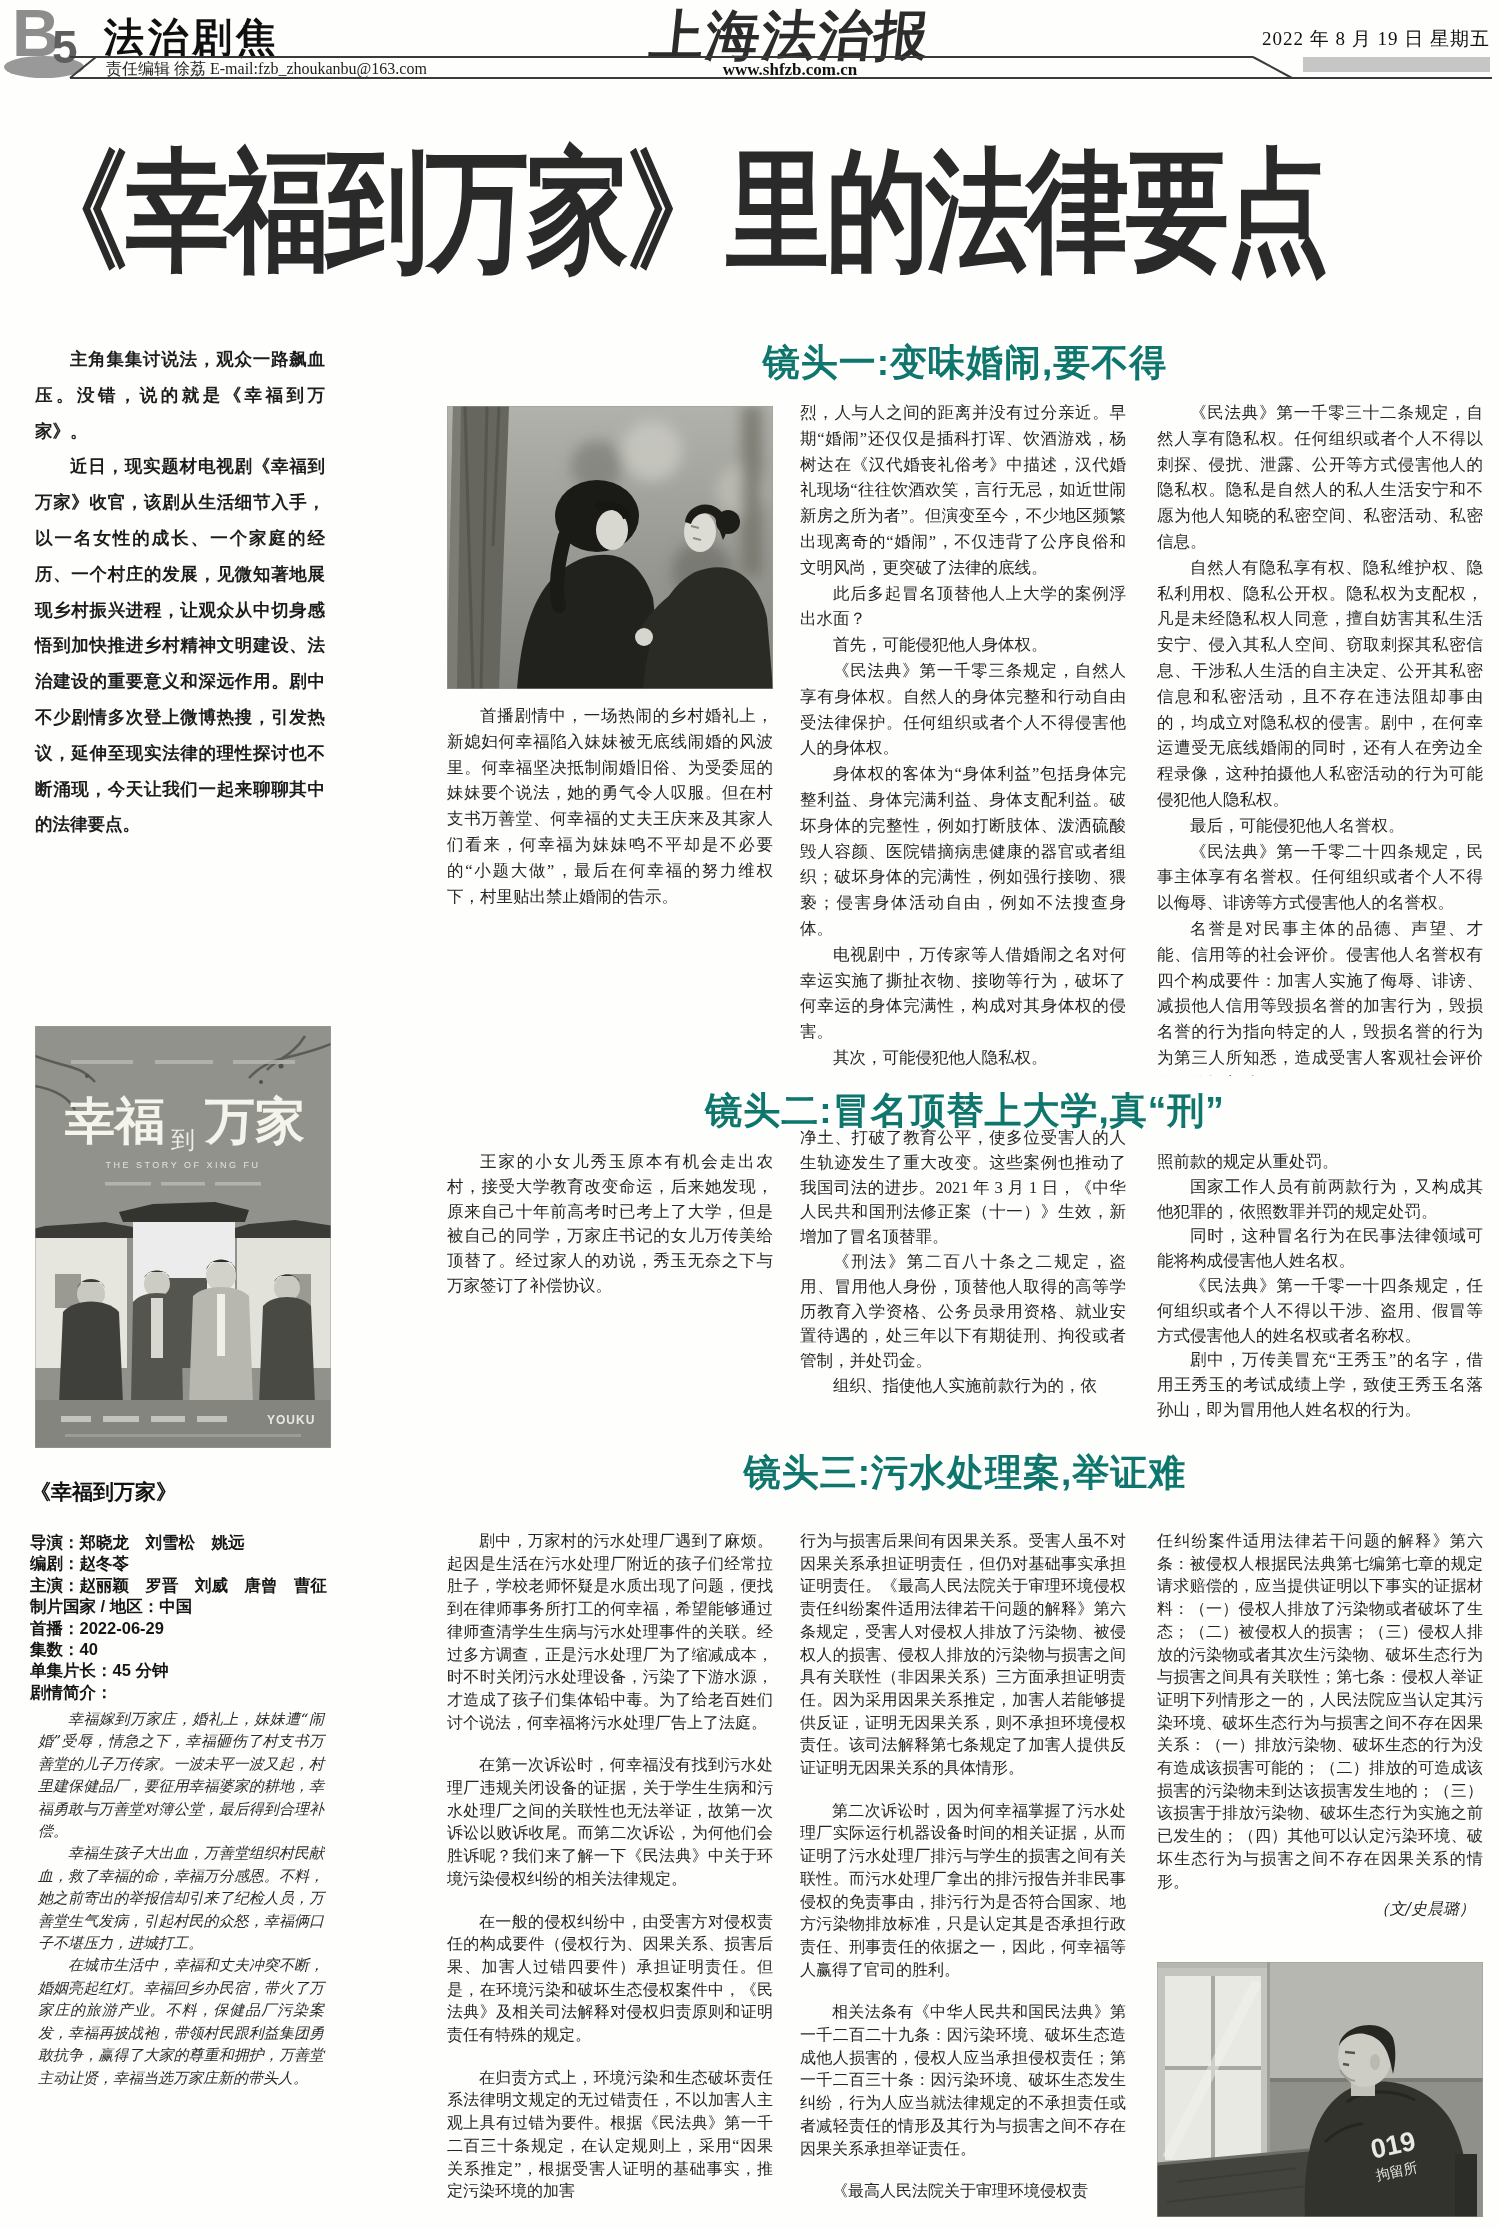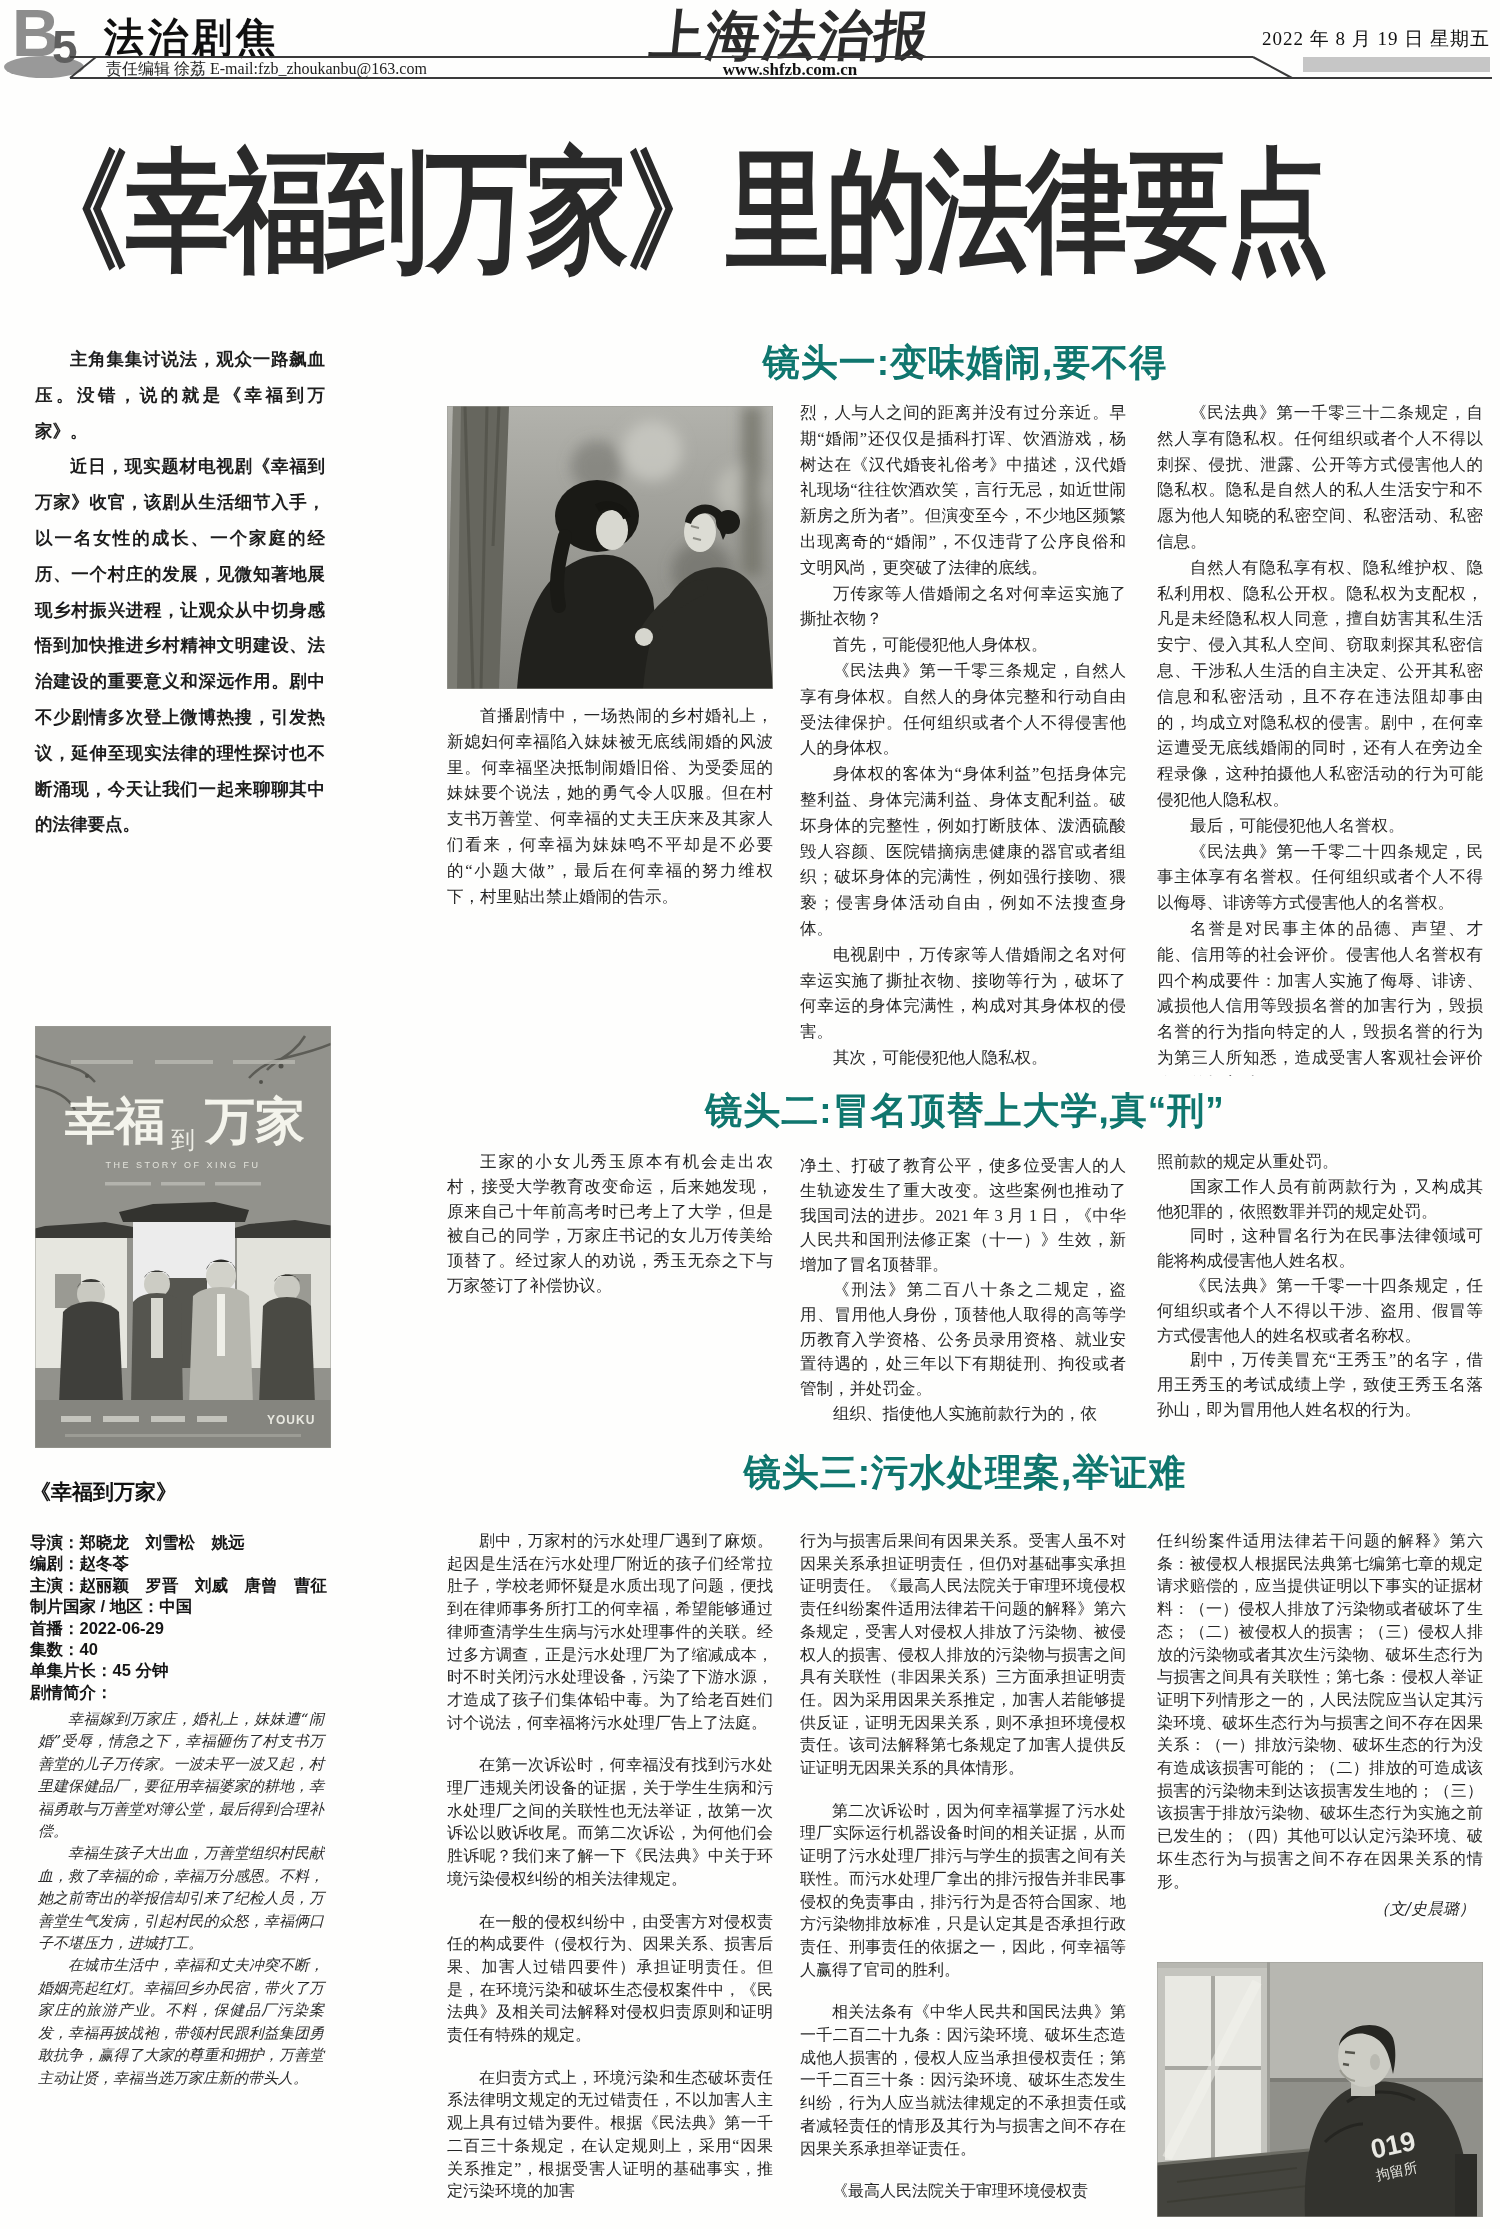--- a/index.html
+++ b/index.html
@@ -122,21 +122,21 @@
     <circle cx="281" cy="116" r="12" fill="#1c1c18"></circle>
     <path d="M244,120 l8,2 M246,132 l8,2" stroke="#8c8c84" stroke-width="2"></path>
     <rect width="326" height="283" fill="none" stroke="#9c9c96" stroke-width="1"></rect>
   </svg>
 
   <div class="abs col s1" style="left:447px;top:703px;height:372px">
     <p>首播剧情中，一场热闹的乡村婚礼上，新媳妇何幸福陷入妹妹被无底线闹婚的风波里。何幸福坚决抵制闹婚旧俗、为受委屈的妹妹要个说法，她的勇气令人叹服。但在村支书万善堂、何幸福的丈夫王庆来及其家人们看来，何幸福为妹妹鸣不平却是不必要的“小题大做”，最后在何幸福的努力维权下，村里贴出禁止婚闹的告示。</p>
   </div>
   <div class="abs col s1" style="left:800px;top:400px;height:676px">
     <p class="cont">烈，人与人之间的距离并没有过分亲近。早期“婚闹”还仅仅是插科打诨、饮酒游戏，杨树达在《汉代婚丧礼俗考》中描述，汉代婚礼现场“往往饮酒欢笑，言行无忌，如近世闹新房之所为者”。但演变至今，不少地区频繁出现离奇的“婚闹”，不仅违背了公序良俗和文明风尚，更突破了法律的底线。</p>
-    <p>万传家等人借婚闹之名对何幸运实施了撕扯衣物？</p>
+    <p>此后多起冒名顶替他人上大学的案例浮出水面？</p>
     <p>首先，可能侵犯他人身体权。</p>
     <p>《民法典》第一千零三条规定，自然人享有身体权。自然人的身体完整和行动自由受法律保护。任何组织或者个人不得侵害他人的身体权。</p>
     <p>身体权的客体为“身体利益”包括身体完整利益、身体完满利益、身体支配利益。破坏身体的完整性，例如打断肢体、泼洒硫酸毁人容颜、医院错摘病患健康的器官或者组织；破坏身体的完满性，例如强行接吻、猥亵；侵害身体活动自由，例如不法搜查身体。</p>
     <p>电视剧中，万传家等人借婚闹之名对何幸运实施了撕扯衣物、接吻等行为，破坏了何幸运的身体完满性，构成对其身体权的侵害。</p>
     <p>其次，可能侵犯他人隐私权。</p>
   </div>
   <div class="abs col s1" style="left:1157px;top:400px;height:676px">
     <p>《民法典》第一千零三十二条规定，自然人享有隐私权。任何组织或者个人不得以刺探、侵扰、泄露、公开等方式侵害他人的隐私权。隐私是自然人的私人生活安宁和不愿为他人知晓的私密空间、私密活动、私密信息。</p>
     <p>自然人有隐私享有权、隐私维护权、隐私利用权、隐私公开权。隐私权为支配权，凡是未经隐私权人同意，擅自妨害其私生活安宁、侵入其私人空间、窃取刺探其私密信息、干涉私人生活的自主决定、公开其私密信息和私密活动，且不存在违法阻却事由的，均成立对隐私权的侵害。剧中，在何幸运遭受无底线婚闹的同时，还有人在旁边全程录像，这种拍摄他人私密活动的行为可能侵犯他人隐私权。</p>
     <p>最后，可能侵犯他人名誉权。</p>
@@ -221,21 +221,21 @@
   <div class="abs synopsis">
     <p>幸福嫁到万家庄，婚礼上，妹妹遭“闹婚”受辱，情急之下，幸福砸伤了村支书万善堂的儿子万传家。一波未平一波又起，村里建保健品厂，要征用幸福婆家的耕地，幸福勇敢与万善堂对簿公堂，最后得到合理补偿。</p>
     <p>幸福生孩子大出血，万善堂组织村民献血，救了幸福的命，幸福万分感恩。不料，她之前寄出的举报信却引来了纪检人员，万善堂生气发病，引起村民的众怒，幸福俩口子不堪压力，进城打工。</p>
     <p>在城市生活中，幸福和丈夫冲突不断，婚姻亮起红灯。幸福回乡办民宿，带火了万家庄的旅游产业。不料，保健品厂污染案发，幸福再披战袍，带领村民跟利益集团勇敢抗争，赢得了大家的尊重和拥护，万善堂主动让贤，幸福当选万家庄新的带头人。</p>
   </div>
 
   <div class="abs sec-title" style="top:1086px">镜头二:冒名顶替上大学,真“刑”</div>
   <div class="abs col s2" style="left:447px;top:1150px;height:288px">
     <p>王家的小女儿秀玉原本有机会走出农村，接受大学教育改变命运，后来她发现，原来自己十年前高考时已考上了大学，但是被自己的同学，万家庄书记的女儿万传美给顶替了。经过家人的劝说，秀玉无奈之下与万家签订了补偿协议。</p>
   </div>
-  <div class="abs col s2" style="left:800px;top:1154px;height:288px">
+  <div class="abs col s2" style="left:800px;top:1126px;height:288px">
     <p class="cont">净土、打破了教育公平，使多位受害人的人生轨迹发生了重大改变。这些案例也推动了我国司法的进步。2021 年 3 月 1 日，《中华人民共和国刑法修正案（十一）》生效，新增加了冒名顶替罪。</p>
     <p>《刑法》第二百八十条之二规定，盗用、冒用他人身份，顶替他人取得的高等学历教育入学资格、公务员录用资格、就业安置待遇的，处三年以下有期徒刑、拘役或者管制，并处罚金。</p>
     <p>组织、指使他人实施前款行为的，依</p>
   </div>
   <div class="abs col s2" style="left:1157px;top:1150px;height:288px">
     <p class="cont">照前款的规定从重处罚。</p>
     <p>国家工作人员有前两款行为，又构成其他犯罪的，依照数罪并罚的规定处罚。</p>
     <p>同时，这种冒名行为在民事法律领域可能将构成侵害他人姓名权。</p>
     <p>《民法典》第一千零一十四条规定，任何组织或者个人不得以干涉、盗用、假冒等方式侵害他人的姓名权或者名称权。</p>
     <p>剧中，万传美冒充“王秀玉”的名字，借用王秀玉的考试成绩上学，致使王秀玉名落孙山，即为冒用他人姓名权的行为。</p>

